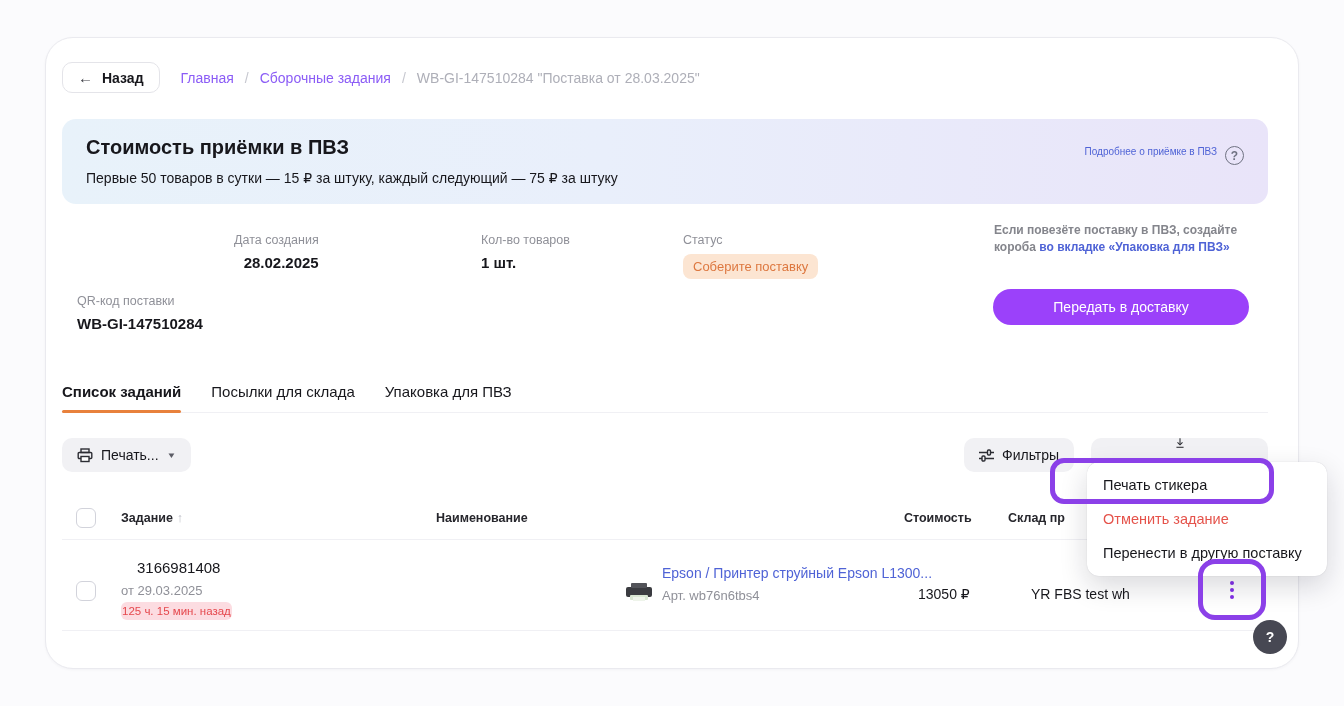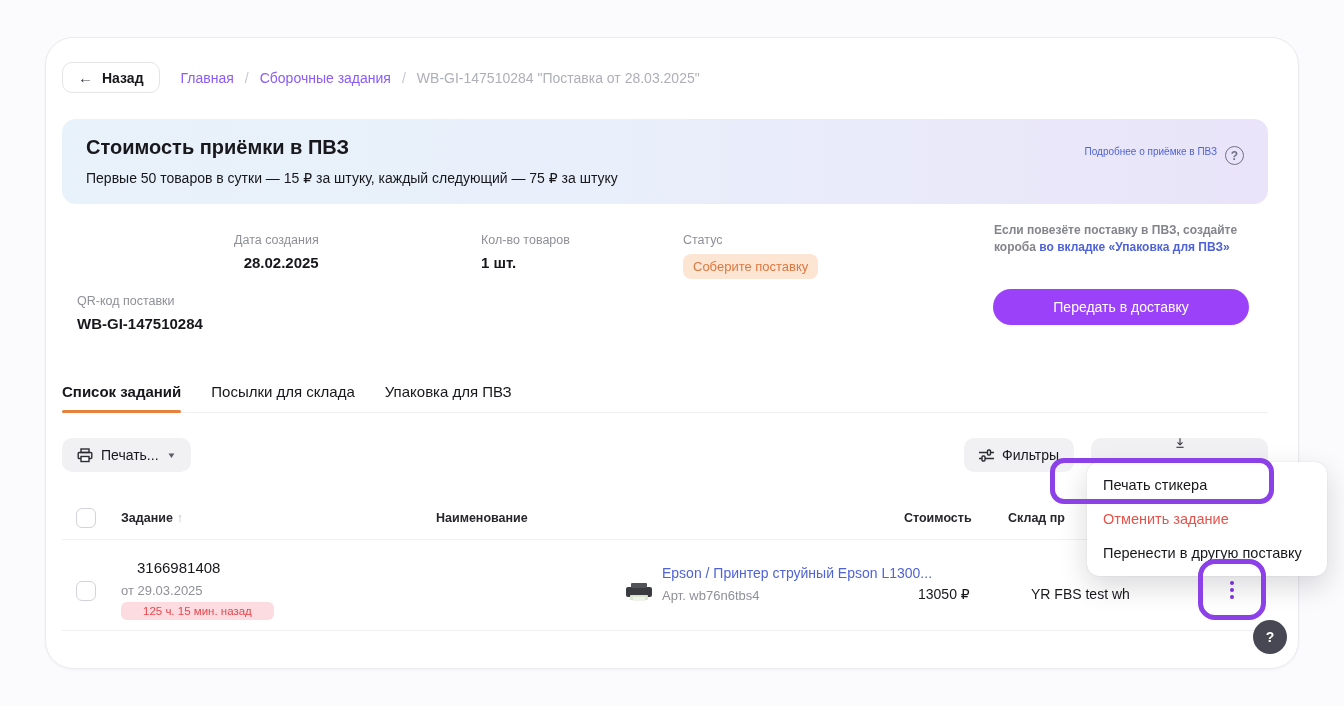--- a/index.html
+++ b/index.html
@@ -78,21 +78,21 @@
   
   .chk { position:absolute; width:20px; height:20px; border:1.5px solid #d2d3db;
          border-radius:6px; background:#fff; cursor:pointer; }
   .th { position:absolute; font-size:12.5px; font-weight:700; color:#26262c; }
   .sort-arrow { color:#bcbdc6; font-weight:400; margin-left:4px; }
   .divider { position:absolute; left:16px; width:1206px; height:1px; background:#f0f0f4; }
 
   .task-id { position:absolute; left:75px; top:521px; font-size:15px; font-weight:400;margin-left:16px; }
   .task-date { position:absolute; left:75px; top:545px; font-size:13px; color:#8f9098; }
   .late-badge { position:absolute; left:75px; top:564px; background:#fcdce1; color:#e5484d;
-                font-size:11.5px; padding:3px 22px; border-radius:6px; }
+                font-size:11.5px; padding:3px 1px; border-radius:6px; }
   .thumb { position:absolute; left:577px; top:542px; }
   .plink { position:absolute; left:616px; top:527px; font-size:14px; color:#4f63d6;
            text-decoration:none; cursor:pointer; }
   .art { position:absolute; left:616px; top:550px; font-size:13px; color:#8f9098; }
   .price { position:absolute; left:872px; top:548px; font-size:14px; }
   .wh { position:absolute; left:985px; top:548px; font-size:14px; }
   .kebab { position:absolute; left:1166px; top:532px; width:40px; height:40px;
            display:flex; align-items:center; justify-content:center; flex-direction:column; gap:3px;
            background:transparent; border:none; cursor:pointer; }
   .kdot { width:4px; height:4px; border-radius:50%; background:#8330e8; }

